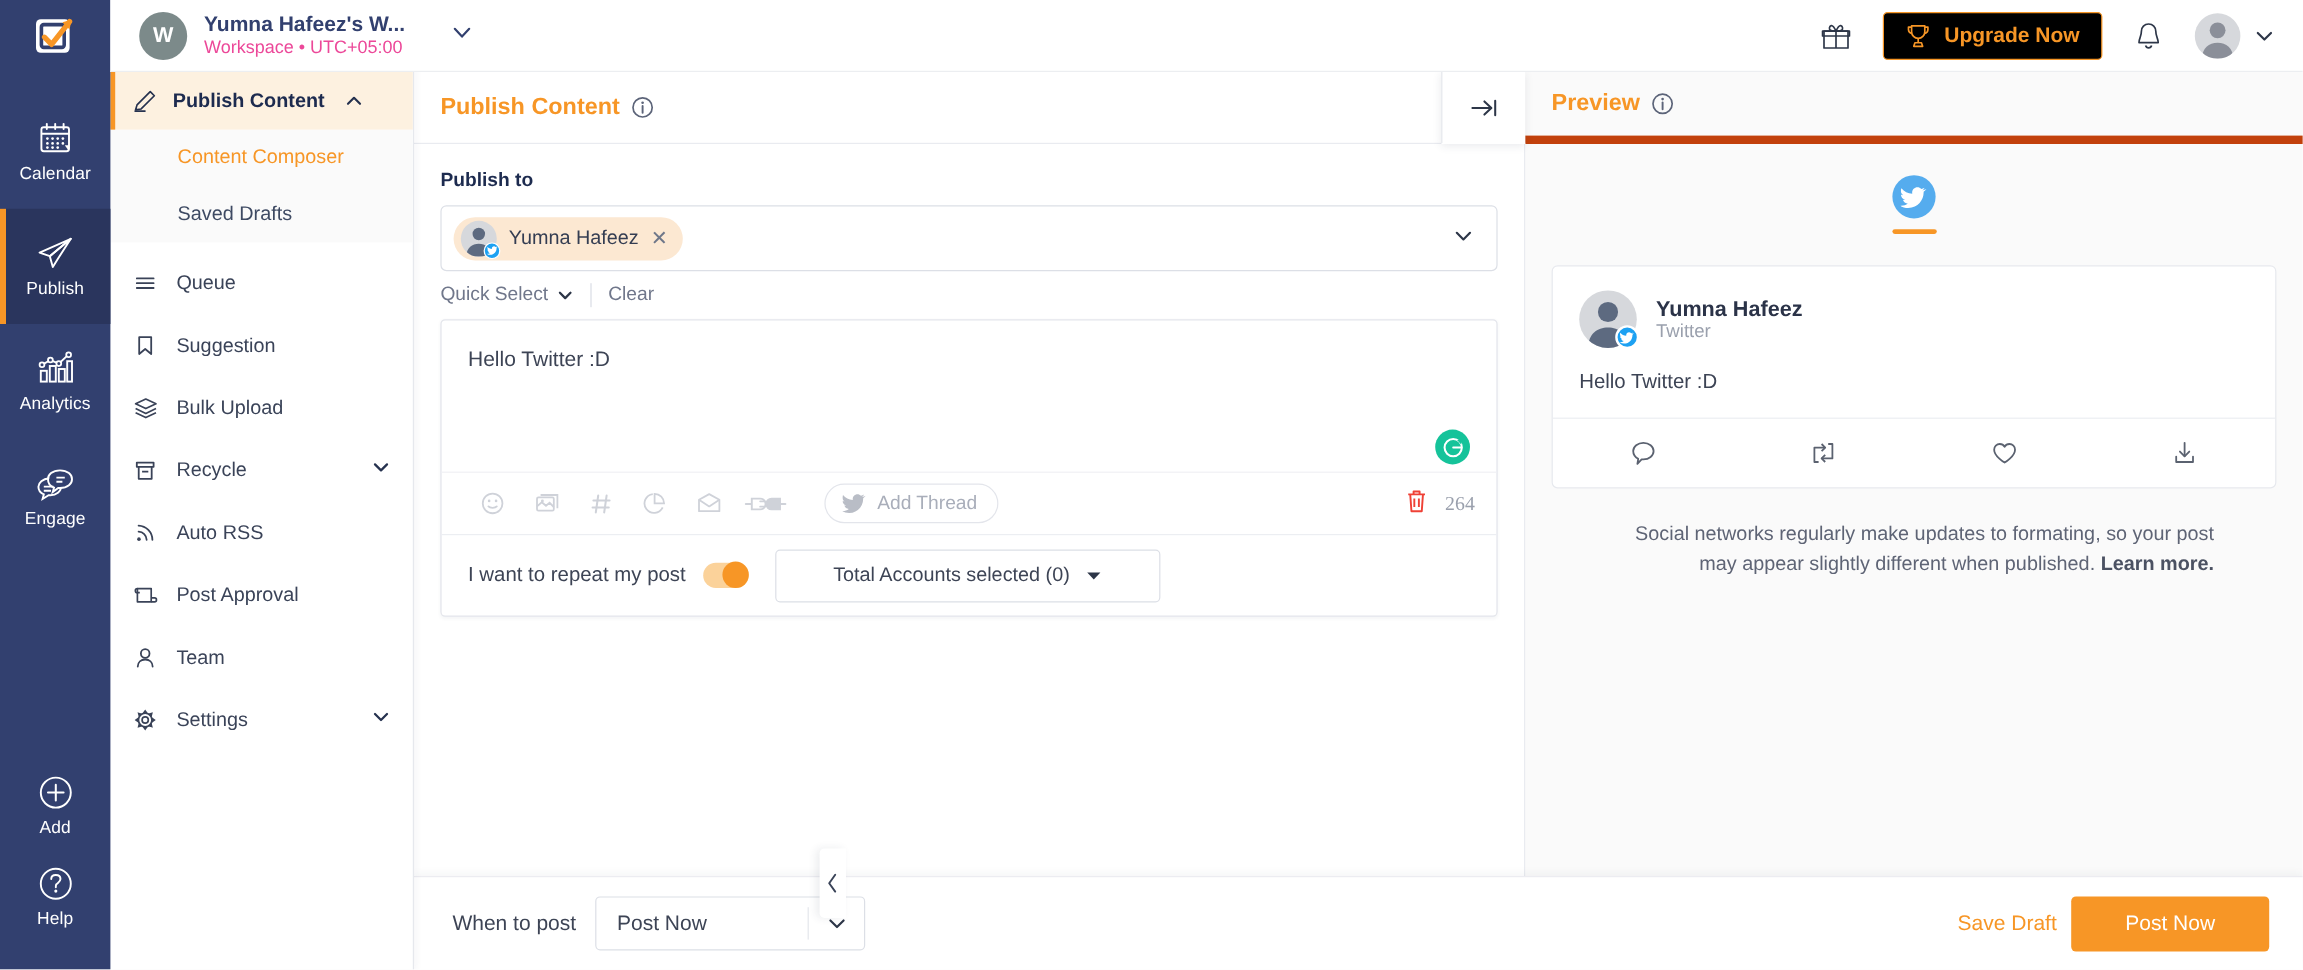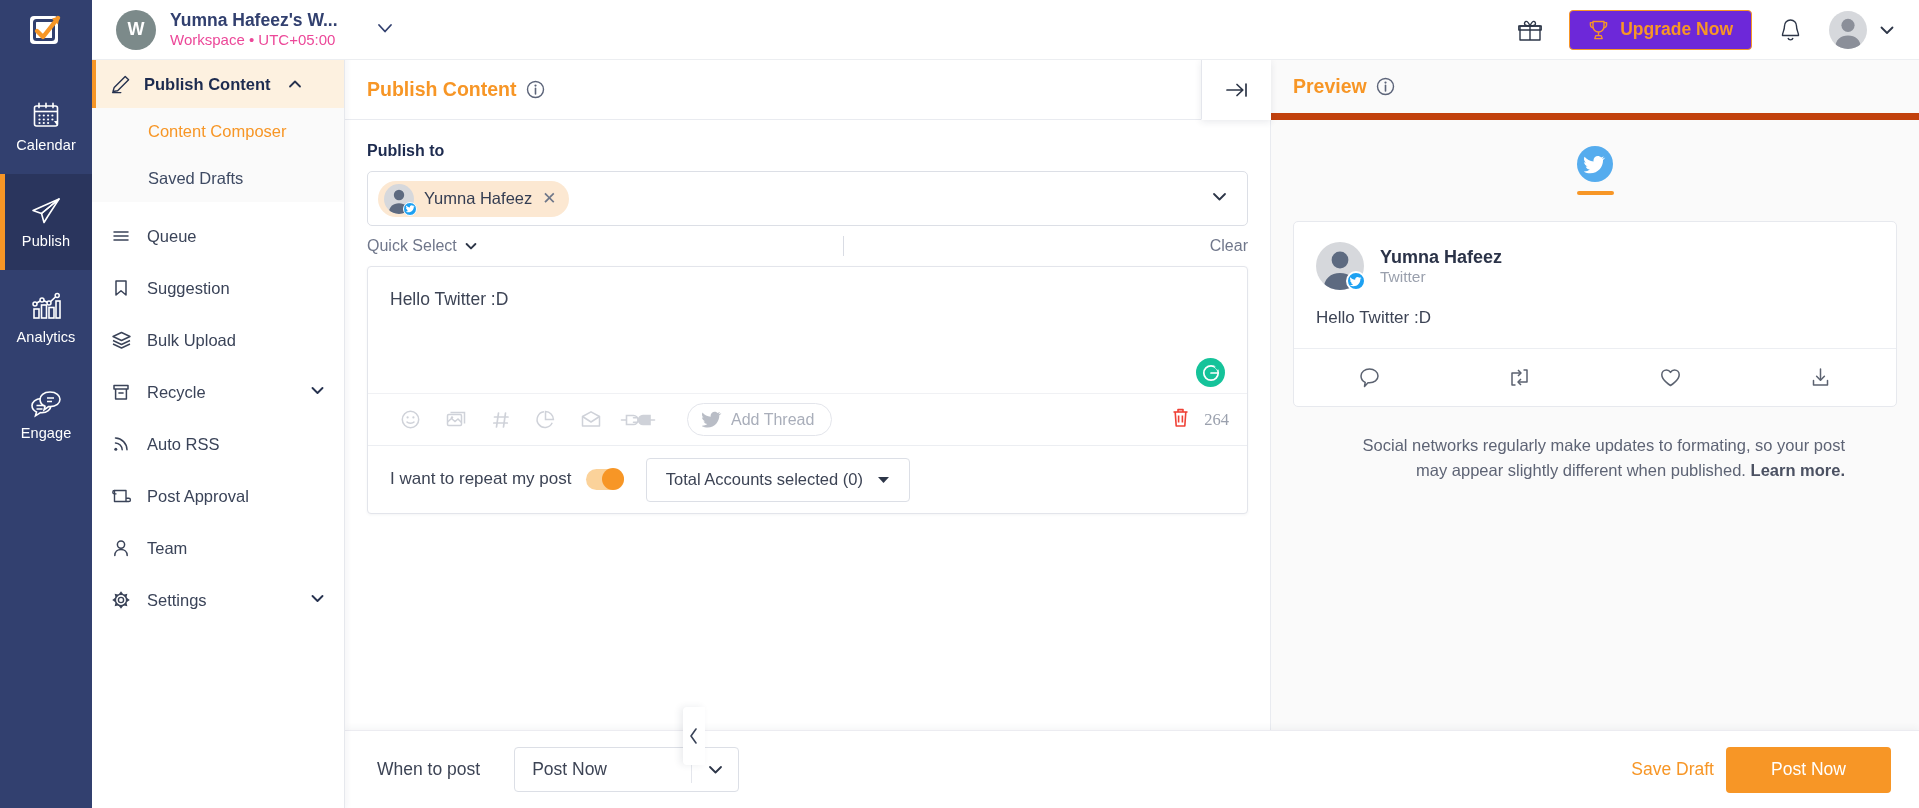--- a/index.html
+++ b/index.html
@@ -94,21 +94,21 @@
     display: flex; align-items: center; padding: 0 18px 0 10px; cursor: pointer;
   }
   .chip {
     height: 36px; background: #fce8d2; border-radius: 18px; display: inline-flex;
     align-items: center; gap: 10px; padding: 0 13px 0 6px;
   }
   .chip-name { font-size: 16.5px; color: #343d52; }
   .chip-x { font-size: 17px; color: #6f7789; cursor: pointer; line-height: 1; }
   .select-caret { margin-left: auto; }
   .quick-row {
-    display: flex; align-items: center; justify-content: space-between; gap: 14px;
+    display: flex; align-items: center; justify-content: flex-start; gap: 14px;
     height: 40px; font-size: 16px; color: #70778b;
   }
   .quick-sel { display: inline-flex; align-items: center; gap: 7px; cursor: pointer; }
   .qs-divider { width: 1px; height: 20px; background: #d9dce4; }
   .clear-btn { color: #70778b; cursor: pointer; }
 
   .editor-card {
     border: 1px solid #e3e5eb; border-radius: 4px; background: #fff;
     box-shadow: 0 1px 3px rgba(40,50,80,.05);
   }
@@ -140,21 +140,21 @@
   .toggle {
     width: 38px; height: 21px; border-radius: 11px; background: #fbd29a;
     position: relative; margin-left: 10px; cursor: pointer; display: inline-block;
     vertical-align: middle;
   }
   .toggle::after {
     content: ""; position: absolute; right: 0px; top: -1px; width: 22px; height: 22px;
     border-radius: 50%; background: #f79626;
   }
   .accounts-select {
-    width: 264px; height: 44px; border: 1px solid #dcdfe6; border-radius: 4px;
+    width: 321px; height: 44px; border: 1px solid #dcdfe6; border-radius: 4px;
     background: #fff; display: flex; align-items: center; justify-content: center;
     gap: 14px; font-size: 16.5px; color: #3d4455; cursor: pointer;
   }
 
   
   .preview {
     flex: 1 1 auto; background: #fafafa; border-left: 1px solid #e9ebf0;
     display: flex; flex-direction: column; min-width: 0;
   }
   .preview-head {
@@ -193,21 +193,21 @@
     color: #5e6475; line-height: 1.5;
   }
   .disclaimer b { color: #4b5162; font-weight: 700; }
 
   
   .footer {
     height: 78px; flex: 0 0 78px; background: #fff; border-top: 1px solid #ececf1;
     display: flex; align-items: center; padding: 0 28px 0 32px;
     box-shadow: 0 -2px 7px rgba(40,50,80,.05); position: relative; z-index: 4;
   }
-  .when-label { font-size: 17.5px; color: #3d4455; margin-right: 34px; }
+  .when-label { font-size: 17.5px; color: #3d4455; margin-right: 16px; }
   .when-select {
     width: 225px; height: 45px; border: 1px solid #dcdfe6; border-radius: 4px;
     display: flex; align-items: center; background: #fff; cursor: pointer;
   }
   .when-val { flex: 1 1 auto; padding-left: 17px; font-size: 17.5px; color: #3d4455; }
   .when-caret {
     width: 47px; display: flex; align-items: center; justify-content: center;
     border-left: 1px solid #e4e6ec; height: 27px;
   }
   .footer-right { margin-left: auto; display: flex; align-items: center; gap: 12px; }
@@ -234,21 +234,21 @@
     width: 40px; height: 40px; border-radius: 50%; background: #7c8a8a; color: #fff;
     display: flex; align-items: center; justify-content: center;
     font-size: 18px; font-weight: 600; flex: 0 0 40px;
   }
   .ws-meta { margin-left: 14px; }
   .ws-name { font-size: 17.5px; color: #32406f; font-weight: 700; line-height: 1.2; }
   .ws-sub { font-size: 15px; color: #ec4899; }
   .ws-caret { margin-left: 36px; cursor: pointer; }
   .top-right { margin-left: auto; display: flex; align-items: center; gap: 26px; }
   .upgrade-btn {
-    height: 40px; border: 1.5px solid #f79626; border-radius: 4px; background: #6d28d9;
+    height: 40px; border: 1.5px solid #f79626; border-radius: 4px; background: #000000;
     display: inline-flex; align-items: center; gap: 11px; padding: 0 18px;
     color: #f79626; font-size: 17.5px; font-weight: 700; cursor: pointer;
   }
   .user-chip { display: flex; align-items: center; gap: 10px; cursor: pointer; }
   .user-avatar {
     width: 38px; height: 38px; border-radius: 50%; background: #d6d8dc;
     overflow: hidden; display: flex; align-items: flex-end; justify-content: center;
   }
   .icon-btn { display: inline-flex; cursor: pointer; }
   .content-below-top { margin-top: 60px; display: flex; flex-direction: column; height: 748px; }
@@ -324,20 +324,37 @@
           <g fill="none" stroke="#fff" stroke-width="1.6">
             <path d="M20 4 C26.5 4 30 7.6 30 11.3 C30 15 26.5 18.6 20 18.6 L18.5 18.6 L14 22 L15 18.3 C11.5 17 10 14.3 10 11.3 C10 7.6 13.5 4 20 4 Z"></path>
             <path d="M11 10.5 C5.5 11 2 14.2 2 17.6 C2 20.3 3.6 22.7 6.5 24 L5.5 27.8 L10.5 24.6 L12 24.7 C17 24.7 20.8 21.6 20.8 17.9"></path>
             <path d="M17 10 h7 M17 13.5 h5 M6.5 17.5 h8 M6.5 21 h6"></path>
           </g>
         </svg>
         <span class="rail-label">Engage</span>
       </div>
     </div>
 
+    <div class="rail-bottom">
+      <div class="rail-item">
+        <svg width="29" height="29" viewBox="0 0 29 29">
+          <circle cx="14.5" cy="14.5" r="12.5" fill="none" stroke="#fff" stroke-width="1.6"></circle>
+          <path d="M14.5 8 v13 M8 14.5 h13" stroke="#fff" stroke-width="1.7" stroke-linecap="round"></path>
+        </svg>
+        <span class="rail-label">Add</span>
+      </div>
+      <div class="rail-item">
+        <svg width="29" height="29" viewBox="0 0 29 29">
+          <circle cx="14.5" cy="14.5" r="12.5" fill="none" stroke="#fff" stroke-width="1.6"></circle>
+          <path d="M10.7 10.6 C10.7 8.3 12.4 7.2 14.5 7.2 C16.8 7.2 18.4 8.6 18.4 10.6 C18.4 13 16 13.6 14.9 15 C14.5 15.6 14.5 16.6 14.5 17.4" fill="none" stroke="#fff" stroke-width="1.6" stroke-linecap="round"></path>
+          <circle cx="14.5" cy="20.6" r="1.3" fill="#fff"></circle>
+        </svg>
+        <span class="rail-label">Help</span>
+      </div>
+    </div>
   </div>
 
   <div class="subnav">
     <div class="subnav-head"></div>
 
     <div class="sub-group-header">
       <svg width="22" height="22" viewBox="0 0 22 22">
         <path d="M3 18.5 L4.2 14.4 L15.2 3.4 L18.6 6.8 L7.6 17.8 Z" fill="none" stroke="#26324f" stroke-width="1.4" stroke-linejoin="round"></path>
         <path d="M2.6 19.6 h8.2" stroke="#26324f" stroke-width="1.4" stroke-linecap="round"></path>
       </svg>

